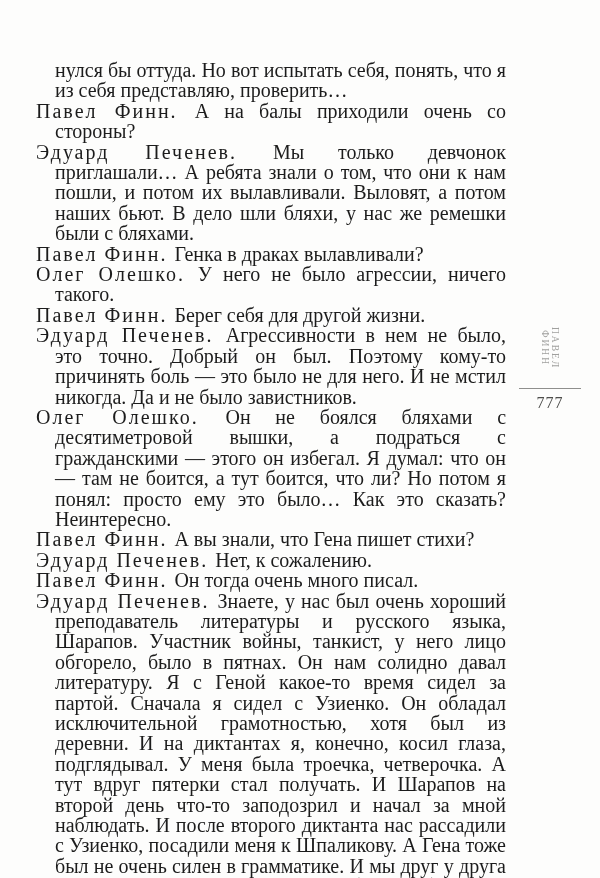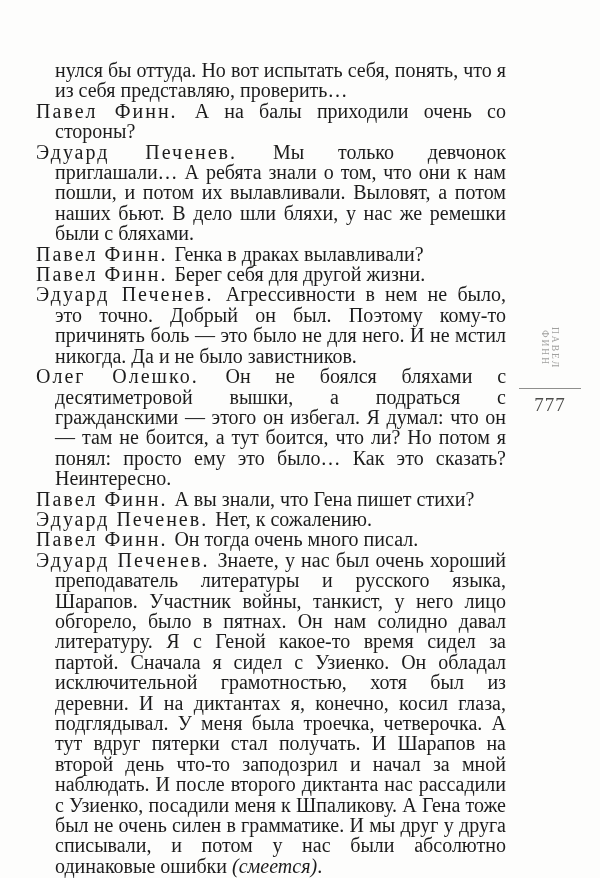--- a/index.html
+++ b/index.html
@@ -61,35 +61,36 @@
     margin-bottom: 6px;
   }
   .head-rule {
     border: none;
     border-top: 1px solid #8f8f8d;
     width: 62px;
     margin: 0 auto 5px auto;
   }
   .page-number {
     color: #4d4d4b;
-    font-size: 19px;
+    font-size: 16px;
     letter-spacing: 1px;
   }
 </style>
 </head>
 <body>
 
 <div class="page">
 
   <div class="text-block">
 
   <p class="para continuation"><span>нулся бы оттуда. Но вот испытать себя, понять, что я из себя представляю, проверить…</span></p>
       <p class="para"><span class="speaker">Павел Финн. </span><span>А на балы приходили очень со стороны?</span></p>
       <p class="para"><span class="speaker">Эдуард Печенев. </span><span>Мы только девчонок приглашали… А ребята знали о том, что они к нам пошли, и потом их вылавливали. Выловят, а потом наших бьют. В дело шли бляхи, у нас же ремешки были с бляхами.</span></p>
       <p class="para"><span class="speaker">Павел Финн. </span><span>Генка в драках вылавливали?</span></p>
+      <p class="para"><span class="speaker">Олег Олешко. </span><span>У него не было агрессии, ничего такого.</span></p>
       <p class="para"><span class="speaker">Павел Финн. </span><span>Берег себя для другой жизни.</span></p>
       <p class="para"><span class="speaker">Эдуард Печенев. </span><span>Агрессивности в нем не было, это точно. Добрый он был. Поэтому кому-то причинять боль — это было не для него. И не мстил никогда. Да и не было завистников.</span></p>
       <p class="para"><span class="speaker">Олег Олешко. </span><span>Он не боялся бляхами с десятиметровой вышки, а подраться с гражданскими — этого он избегал. Я думал: что он — там не боится, а тут боится, что ли? Но потом я понял: просто ему это было… Как это сказать? Неинтересно.</span></p>
       <p class="para"><span class="speaker">Павел Финн. </span><span>А вы знали, что Гена пишет стихи?</span></p>
       <p class="para"><span class="speaker">Эдуард Печенев. </span><span>Нет, к сожалению.</span></p>
       <p class="para"><span class="speaker">Павел Финн. </span><span>Он тогда очень много писал.</span></p>
       <p class="para"><span class="speaker">Эдуард Печенев. </span><span>Знаете, у нас был очень хороший преподаватель литературы и русского языка, Шарапов. Участник войны, танкист, у него лицо обгорело, было в пятнах. Он нам солидно давал литературу. Я с Геной какое-то время сидел за партой. Сначала я сидел с Узиенко. Он обладал исключительной грамотностью, хотя был из деревни. И на диктантах я, конечно, косил глаза, подглядывал. У меня была троечка, четверочка. А тут вдруг пятерки стал получать. И Шарапов на второй день что-то заподозрил и начал за мной наблюдать. И после второго диктанта нас рассадили с Узиенко, посадили меня к Шпаликову. А Гена тоже был не очень силен в грамматике. И мы друг у друга списывали, и потом у нас были абсолютно одинаковые ошибки </span><span class="italic">(смеется)</span><span>.</span></p>
       <p class="para"><span class="speaker">Павел Финн. </span><span>Не очень хорошо учился?</span></p>
     </div>
 

